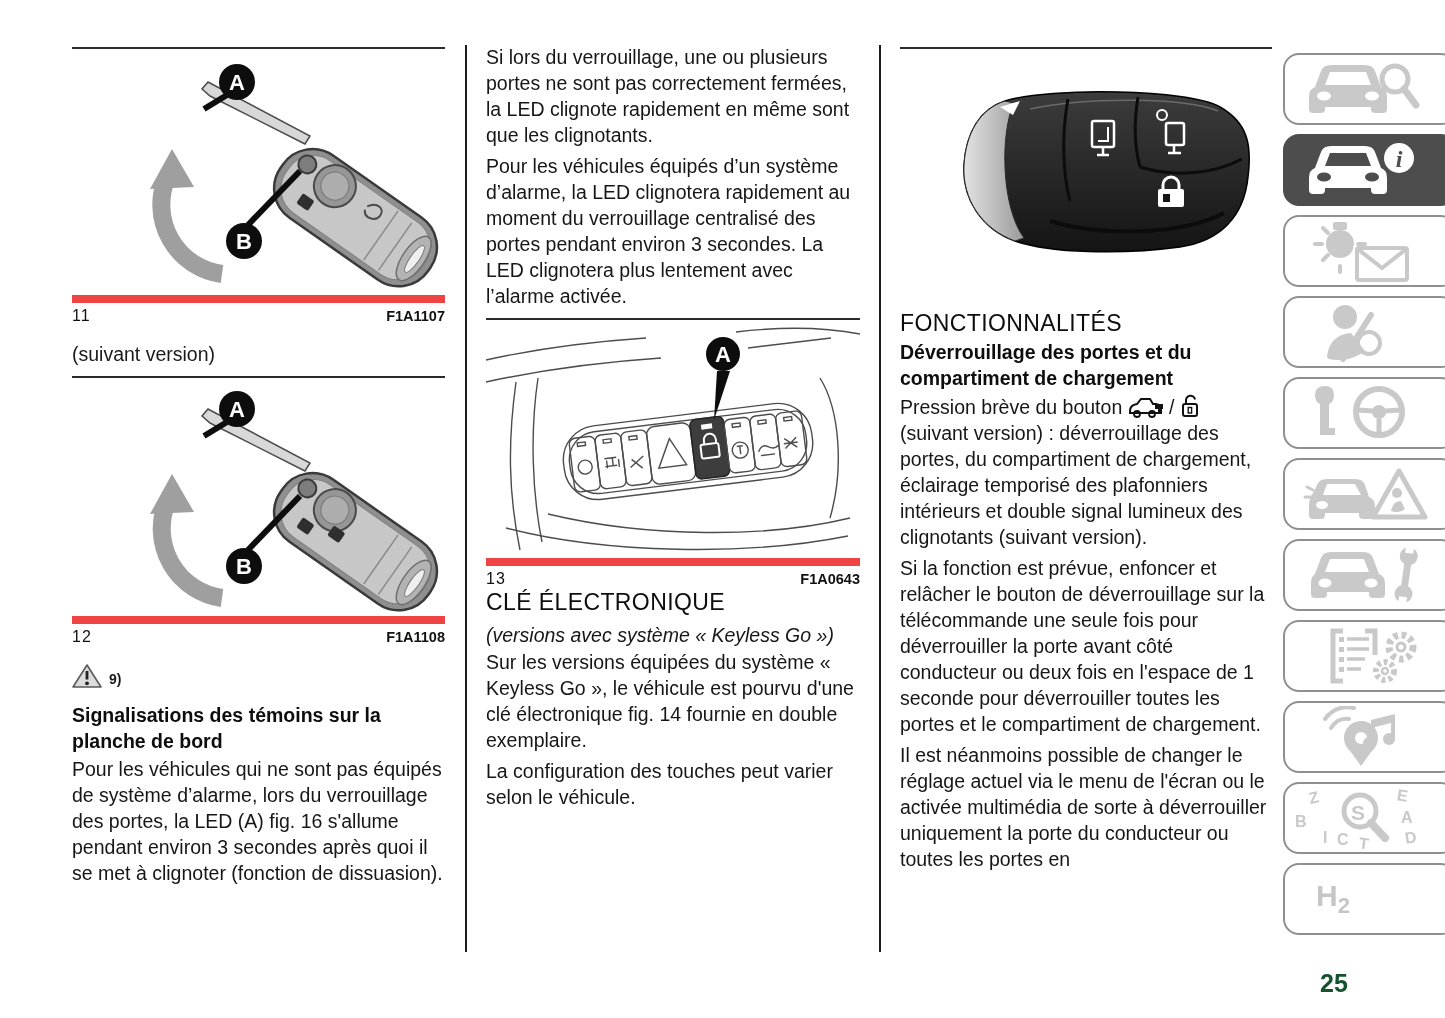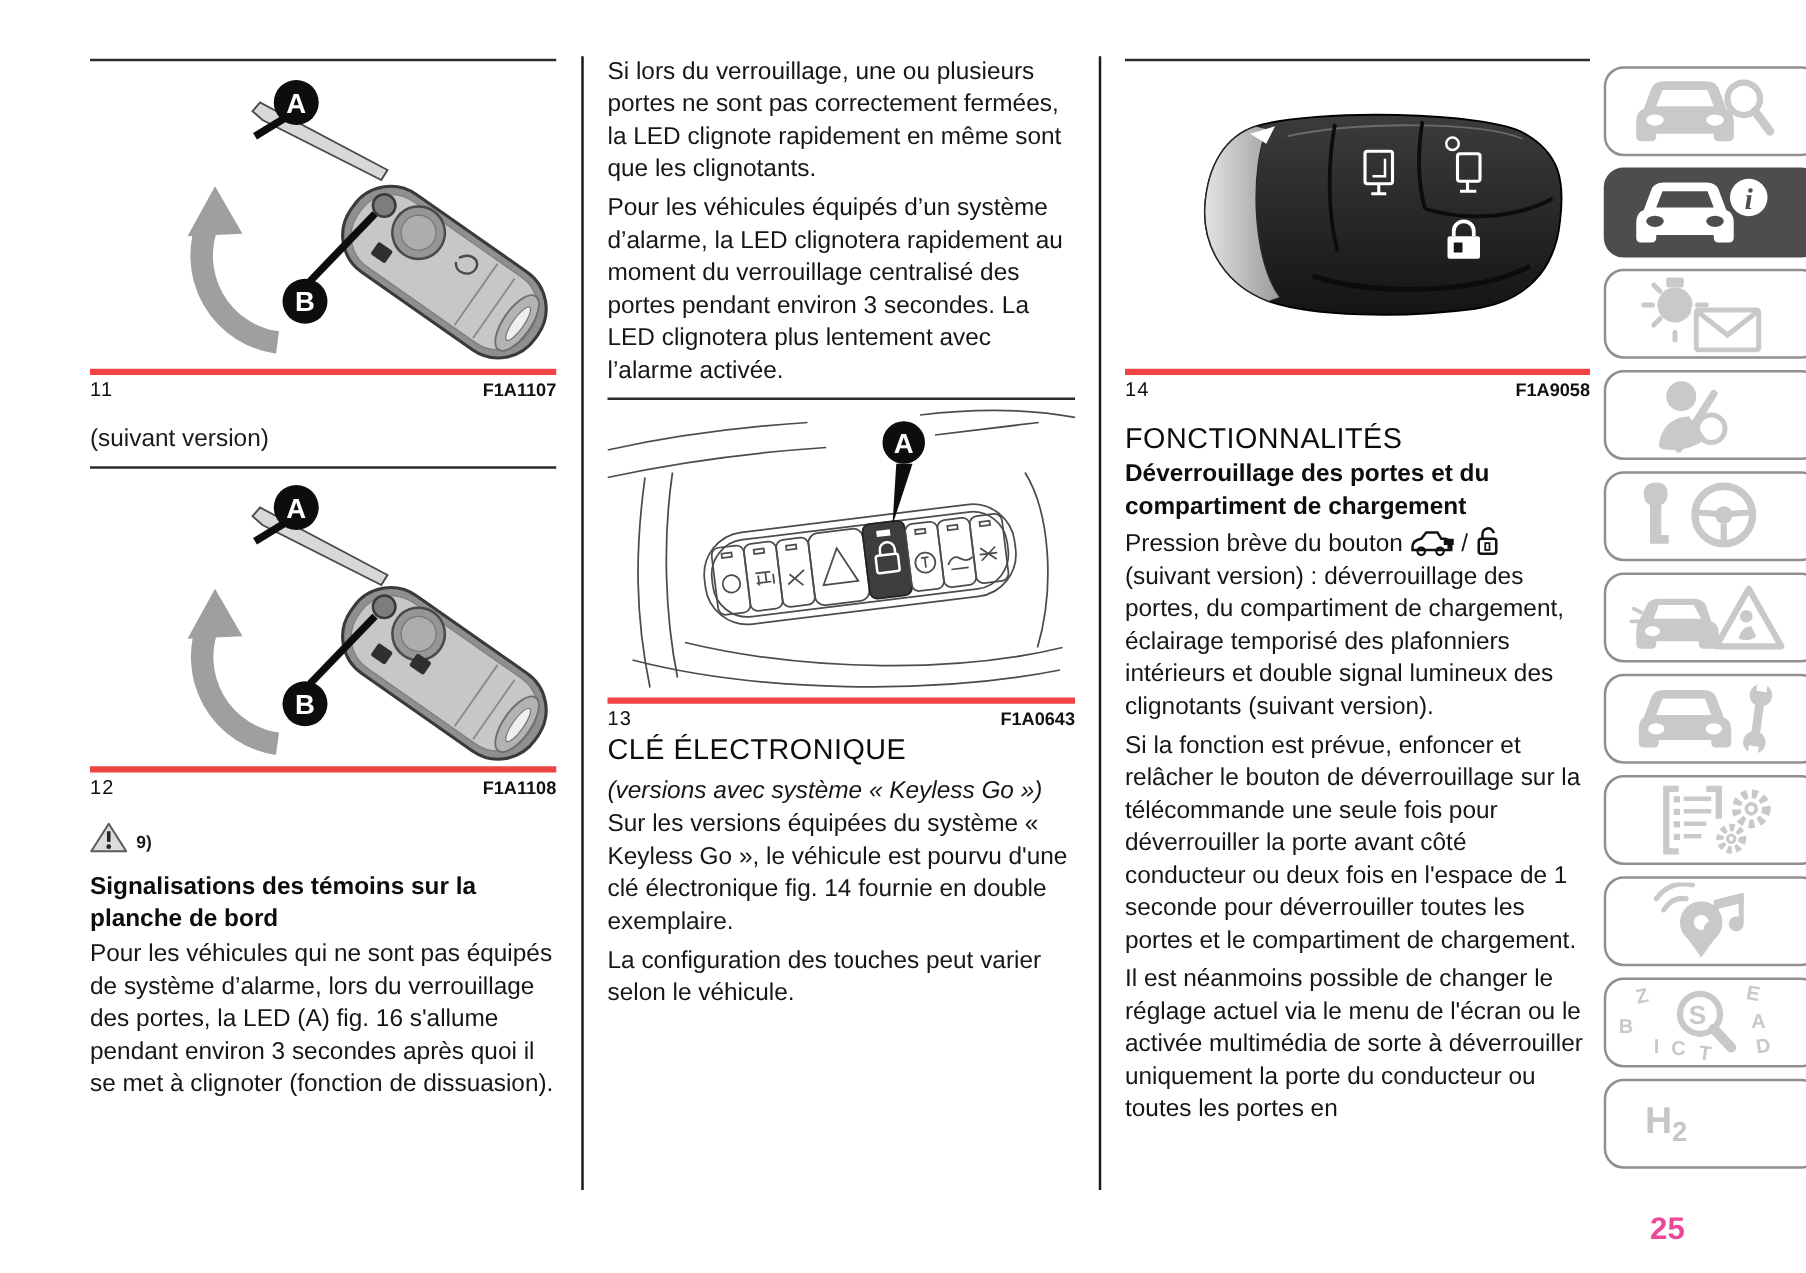--- a/index.html
+++ b/index.html
@@ -5,21 +5,21 @@
   html,body{margin:0;padding:0;background:#e9e9e9;}
   .page{position:relative;width:1445px;height:1018px;background:#ffffff;overflow:hidden;
         font-family:"Liberation Sans",sans-serif;color:#1a1a1a;}
   .col{position:absolute;}
   .vdiv{position:absolute;top:45px;height:907px;width:2px;background:#1c1c1c;}
 
   
   .figure{width:100%;}
   .rule-top{border-top:2px solid #2b2b2b;}
   .fig-cap{display:flex;justify-content:space-between;align-items:baseline;
-           border-top:5px solid #ef4444;padding-top:4px;}
+           border-top:8px solid #ef4444;padding-top:4px;}
   .fig-num{font-size:16px;color:#111;letter-spacing:1px;}
   .fig-code{font-size:14.5px;font-weight:bold;color:#111;}
   .fig-svg{display:block;}
 
   
   p{margin:0 0 5px;font-size:19.5px;line-height:26px;color:#161616;}
   .pre-cap{font-size:19.5px;line-height:26px;margin:16px 0 9px;}
   .section-h{font-size:23px;line-height:27px;font-weight:normal;letter-spacing:.4px;color:#0d0d0d;margin:0 0 6px;}
   .sub-h{font-size:19.5px;line-height:26px;font-weight:bold;color:#0d0d0d;margin:0 0 3px;}
   .warn-row{display:flex;align-items:flex-start;gap:7px;margin:17px 0 12px;}
@@ -31,21 +31,21 @@
   .tab{--bg:#ffffff;--ink:#c9c9c9;position:relative;box-sizing:border-box;width:174px;height:72px;
        border:2px solid #8f8f8f;border-radius:16px;margin-bottom:9px;background:var(--bg);
        display:flex;align-items:center;justify-content:flex-start;padding-left:18px;overflow:hidden;}
   .tab.active{--bg:#4d4d4d;--ink:#ffffff;border-color:#4d4d4d;}
   .ink{fill:var(--ink);}  .cut{fill:var(--bg);}
   .stroke-ink{stroke:var(--ink);fill:none;}
   .ltr{position:absolute;font-size:16px;font-weight:bold;color:#c9c9c9;line-height:1;}
   .ltr.big{font-size:21px;}
   .h2-label{font-size:30px;font-weight:bold;color:#c6c6c6;margin-left:13px;}
   .h2-label sub{font-size:22px;}
-  .page-num{position:absolute;left:1320px;top:969px;font-size:25px;font-weight:bold;color:#ec4899;}
+  .page-num{position:absolute;left:1320px;top:969px;font-size:25px;font-weight:bold;color:#14532d;}
 
   
   .line{stroke:#4c4c4c;stroke-width:1.4;fill:none;}
   .callout-txt{font-size:22px;font-weight:bold;fill:#fff;text-anchor:middle;}
 </style>
 </head>
 <body>
 
 <div class="page">
 
@@ -226,24 +226,20 @@
           <circle cx="262" cy="66" r="5" fill="none" stroke="#ffffff" stroke-width="2"></circle>
           <rect x="266" y="74" width="18" height="22" rx="2" fill="none" stroke="#ffffff" stroke-width="2.5"></rect>
           <path d="M274,96 v8 M268,104 h13" stroke="#ffffff" stroke-width="2.5"></path>
         </g>
         <g>
           <rect x="258" y="140" width="26" height="18" rx="2" fill="#ffffff"></rect>
           <path d="M263,140 v-4 a8,8 0 0 1 16,0 v4" fill="none" stroke="#ffffff" stroke-width="3"></path>
           <rect x="263" y="145" width="7" height="8" fill="#161616"></rect>
         </g>
       </svg>
-      <div class="fig-cap">
-        <span class="fig-num">14</span>
-        <span class="fig-code">F1A9058</span>
-      </div>
     </div>
 
     <h2 class="section-h" style="margin-top:15px;margin-bottom:2px;">FONCTIONNALITÉS</h2>
     <div class="sub-h">Déverrouillage des portes et du compartiment de chargement</div>
 
     <p><span>Pression brève du bouton</span>
       <svg class="inline-ic" width="36" height="22" viewBox="0 0 36 22">
         <path d="M2,15 q0,-6 7,-7 l4,-5 h9 l3,5 h3 q5,1 5,5 v4 h-31 z" fill="none" stroke="#111" stroke-width="2"></path>
         <circle cx="9" cy="18" r="3" fill="none" stroke="#111" stroke-width="1.8"></circle>
         <circle cx="24" cy="18" r="3" fill="none" stroke="#111" stroke-width="1.8"></circle>

